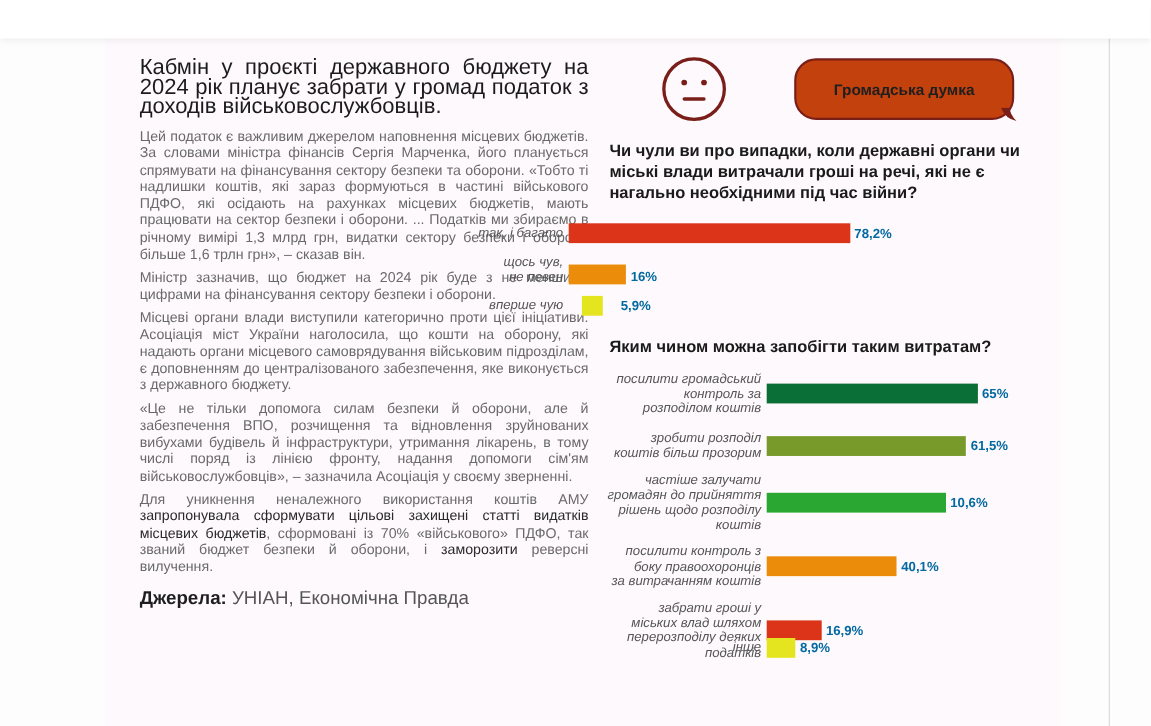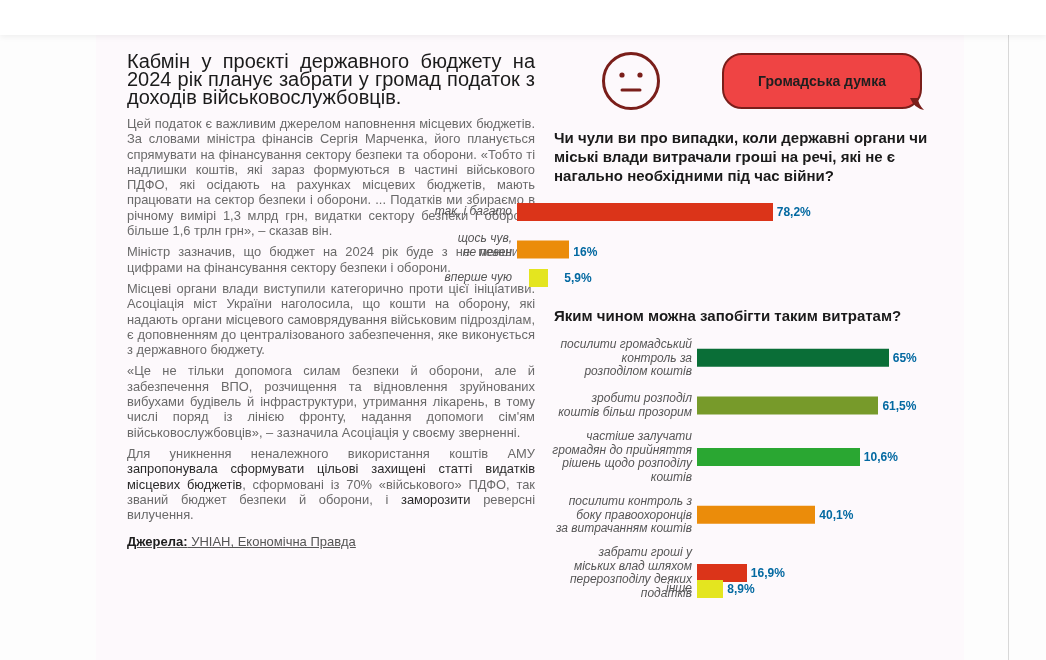--- a/index.html
+++ b/index.html
@@ -9,26 +9,26 @@
   .topbar { position: absolute; left: 0; top: 0; width: 1046px; height: 35px; background: #ffffff; z-index: 5;
             box-shadow: 0 2px 6px rgba(0,0,0,0.06); }
   .right-gutter-line { position: absolute; left: 1008px; top: 35px; width: 1px; height: 625px; background: #d8d8d8; }
 
   .page { position: absolute; left: 96px; top: 20px; width: 868px; height: 660px; background: #fdf9fc; overflow: hidden; }
 
   .left { position: absolute; left: 31px; top: 32px; width: 408px; }
   .lead { font-size: 20px; line-height: 18px; color: #1b1b1b; text-align: justify; font-weight: 500; margin-bottom: 10px; }
   .para { font-size: 12.9px; line-height: 15.3px; color: #6a6a6a; text-align: justify; margin-bottom: 6px; }
   .para b { color: #2a2a2a; font-weight: normal; }
-  .sources { font-size: 13px; color: #555; margin-top: 12px; text-decoration: underline; }
+  .sources { font-size: 17px; color: #555; margin-top: 12px; }
   .sources b { color: #1e1e1e; font-weight: bold; }
 
   .face { position: absolute; left: 505px; top: 31px; width: 60px; height: 60px; }
   .bubble { position: absolute; left: 626px; top: 33px; width: 200px; height: 56px; border: 2px solid #7a1e1a;
-            border-radius: 20px; background: #ef4444; display: flex; align-items: center; justify-content: center;
+            border-radius: 20px; background: #c2410c; display: flex; align-items: center; justify-content: center;
             font-size: 14px; font-weight: bold; color: #1f1f1f; }
   .bubble-tail { position: absolute; left: 812px; top: 78px; width: 20px; height: 14px; }
 
   .q1 { position: absolute; left: 458px; top: 108px; width: 380px; font-size: 15px; line-height: 19px; font-weight: bold; color: #1a1a1a; }
   .q2 { position: absolute; left: 458px; top: 286px; width: 400px; font-size: 15px; line-height: 19px; font-weight: bold; color: #1a1a1a; }
 
   .row { position: absolute; display: flex; align-items: center; }
   .lbl { font-size: 12px; line-height: 13.5px; color: #555; text-align: right; font-style: italic; }
   .bar { height: 18px; }
   .val { font-size: 12px; font-weight: bold; color: #0369a1; margin-left: 4px; white-space: nowrap; }

